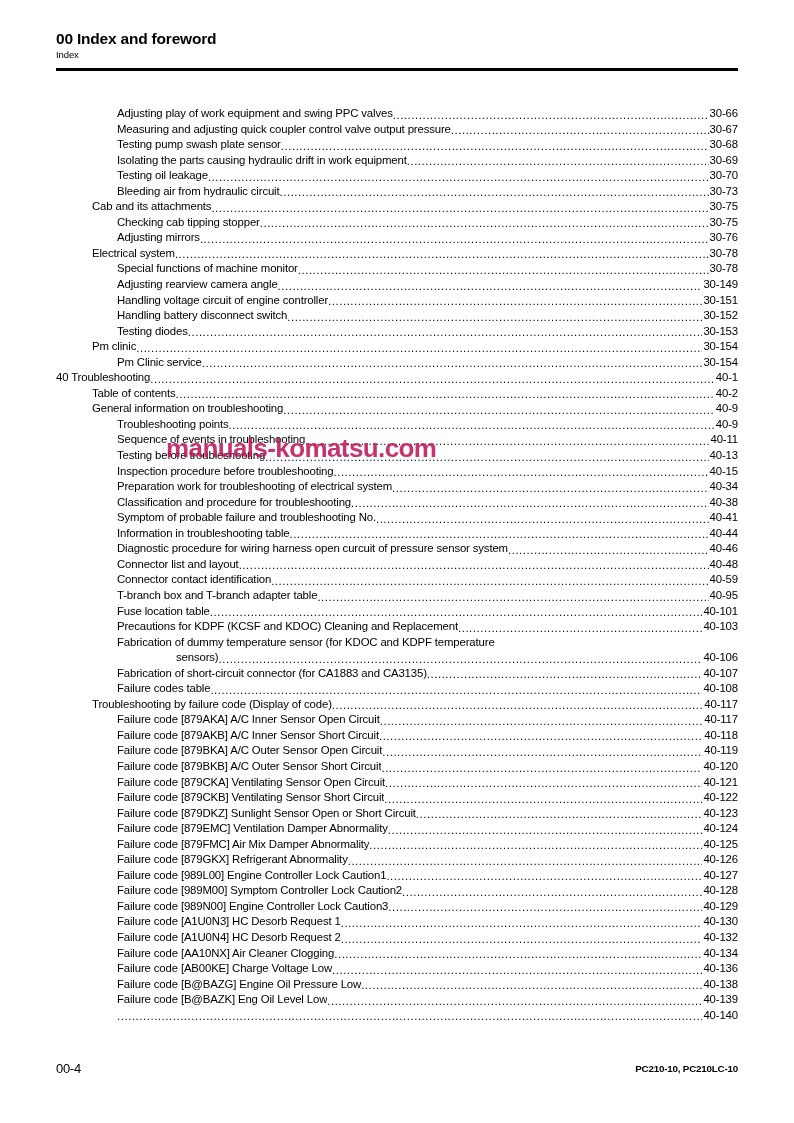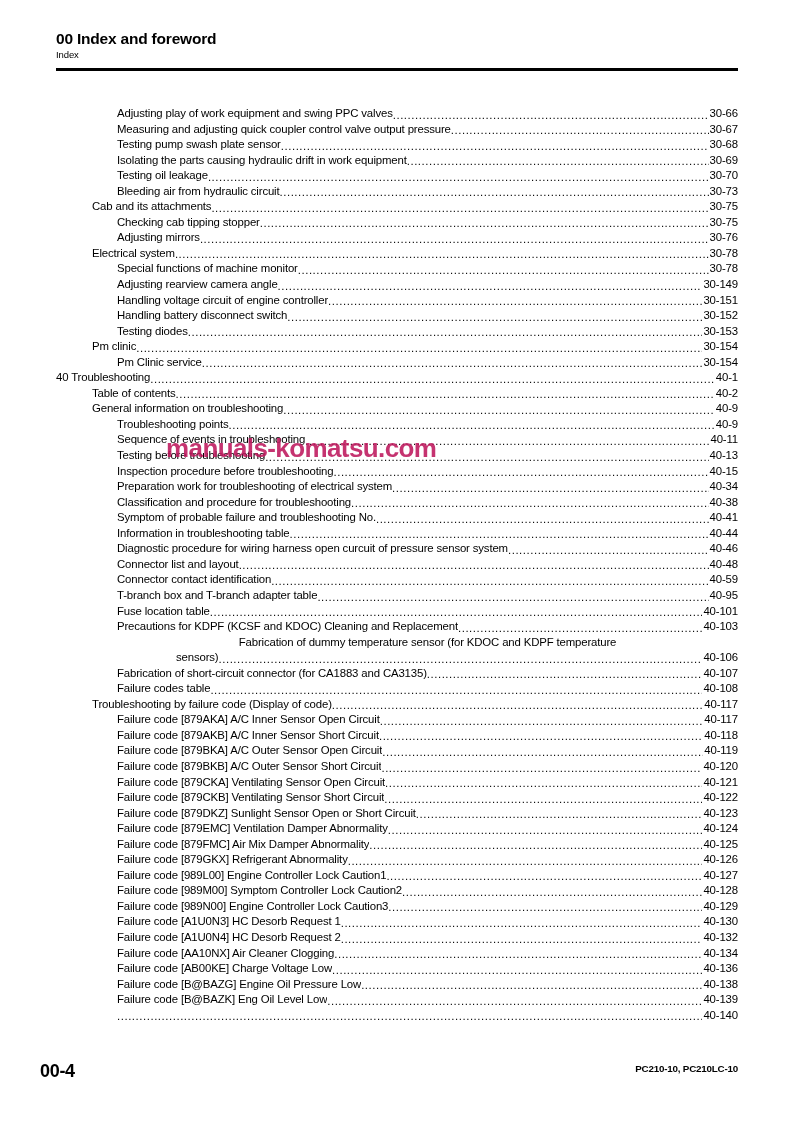--- a/index.html
+++ b/index.html
@@ -91,44 +91,44 @@
     line-height: 13px;
   }
   .toc-page {
     flex: 0 0 auto;
     text-align: right;
     padding-left: 1px;
   }
   
   .lvl0 { padding-left: 0px; }
   .lvl1 { padding-left: 36px; }
-  .lvl2 { padding-left: 61px; justify-content: center; }
+  .lvl2 { padding-left: 61px; }
   .wrap-cont { padding-left: 120px; }
 
   
   .watermark {
     position: absolute;
     left: 166px;
     top: 433px;
     font-size: 26px;
     font-weight: bold;
     letter-spacing: -0.6px;
     color: #be185d;
     opacity: 0.88;
     white-space: nowrap;
     pointer-events: none;
   }
 
   
   .footer-page {
     position: absolute;
-    left: 40px;
+    left: 56px;
     top: 1061px;
-    font-size: 18px;
-    font-weight: bold;
+    font-size: 13px;
+    font-weight: normal;
     letter-spacing: -0.3px;
   }
   .footer-model {
     position: absolute;
     right: 56px;
     top: 1063px;
     font-size: 9.8px;
     font-weight: bold;
     letter-spacing: -0.2px;
     text-align: center;

